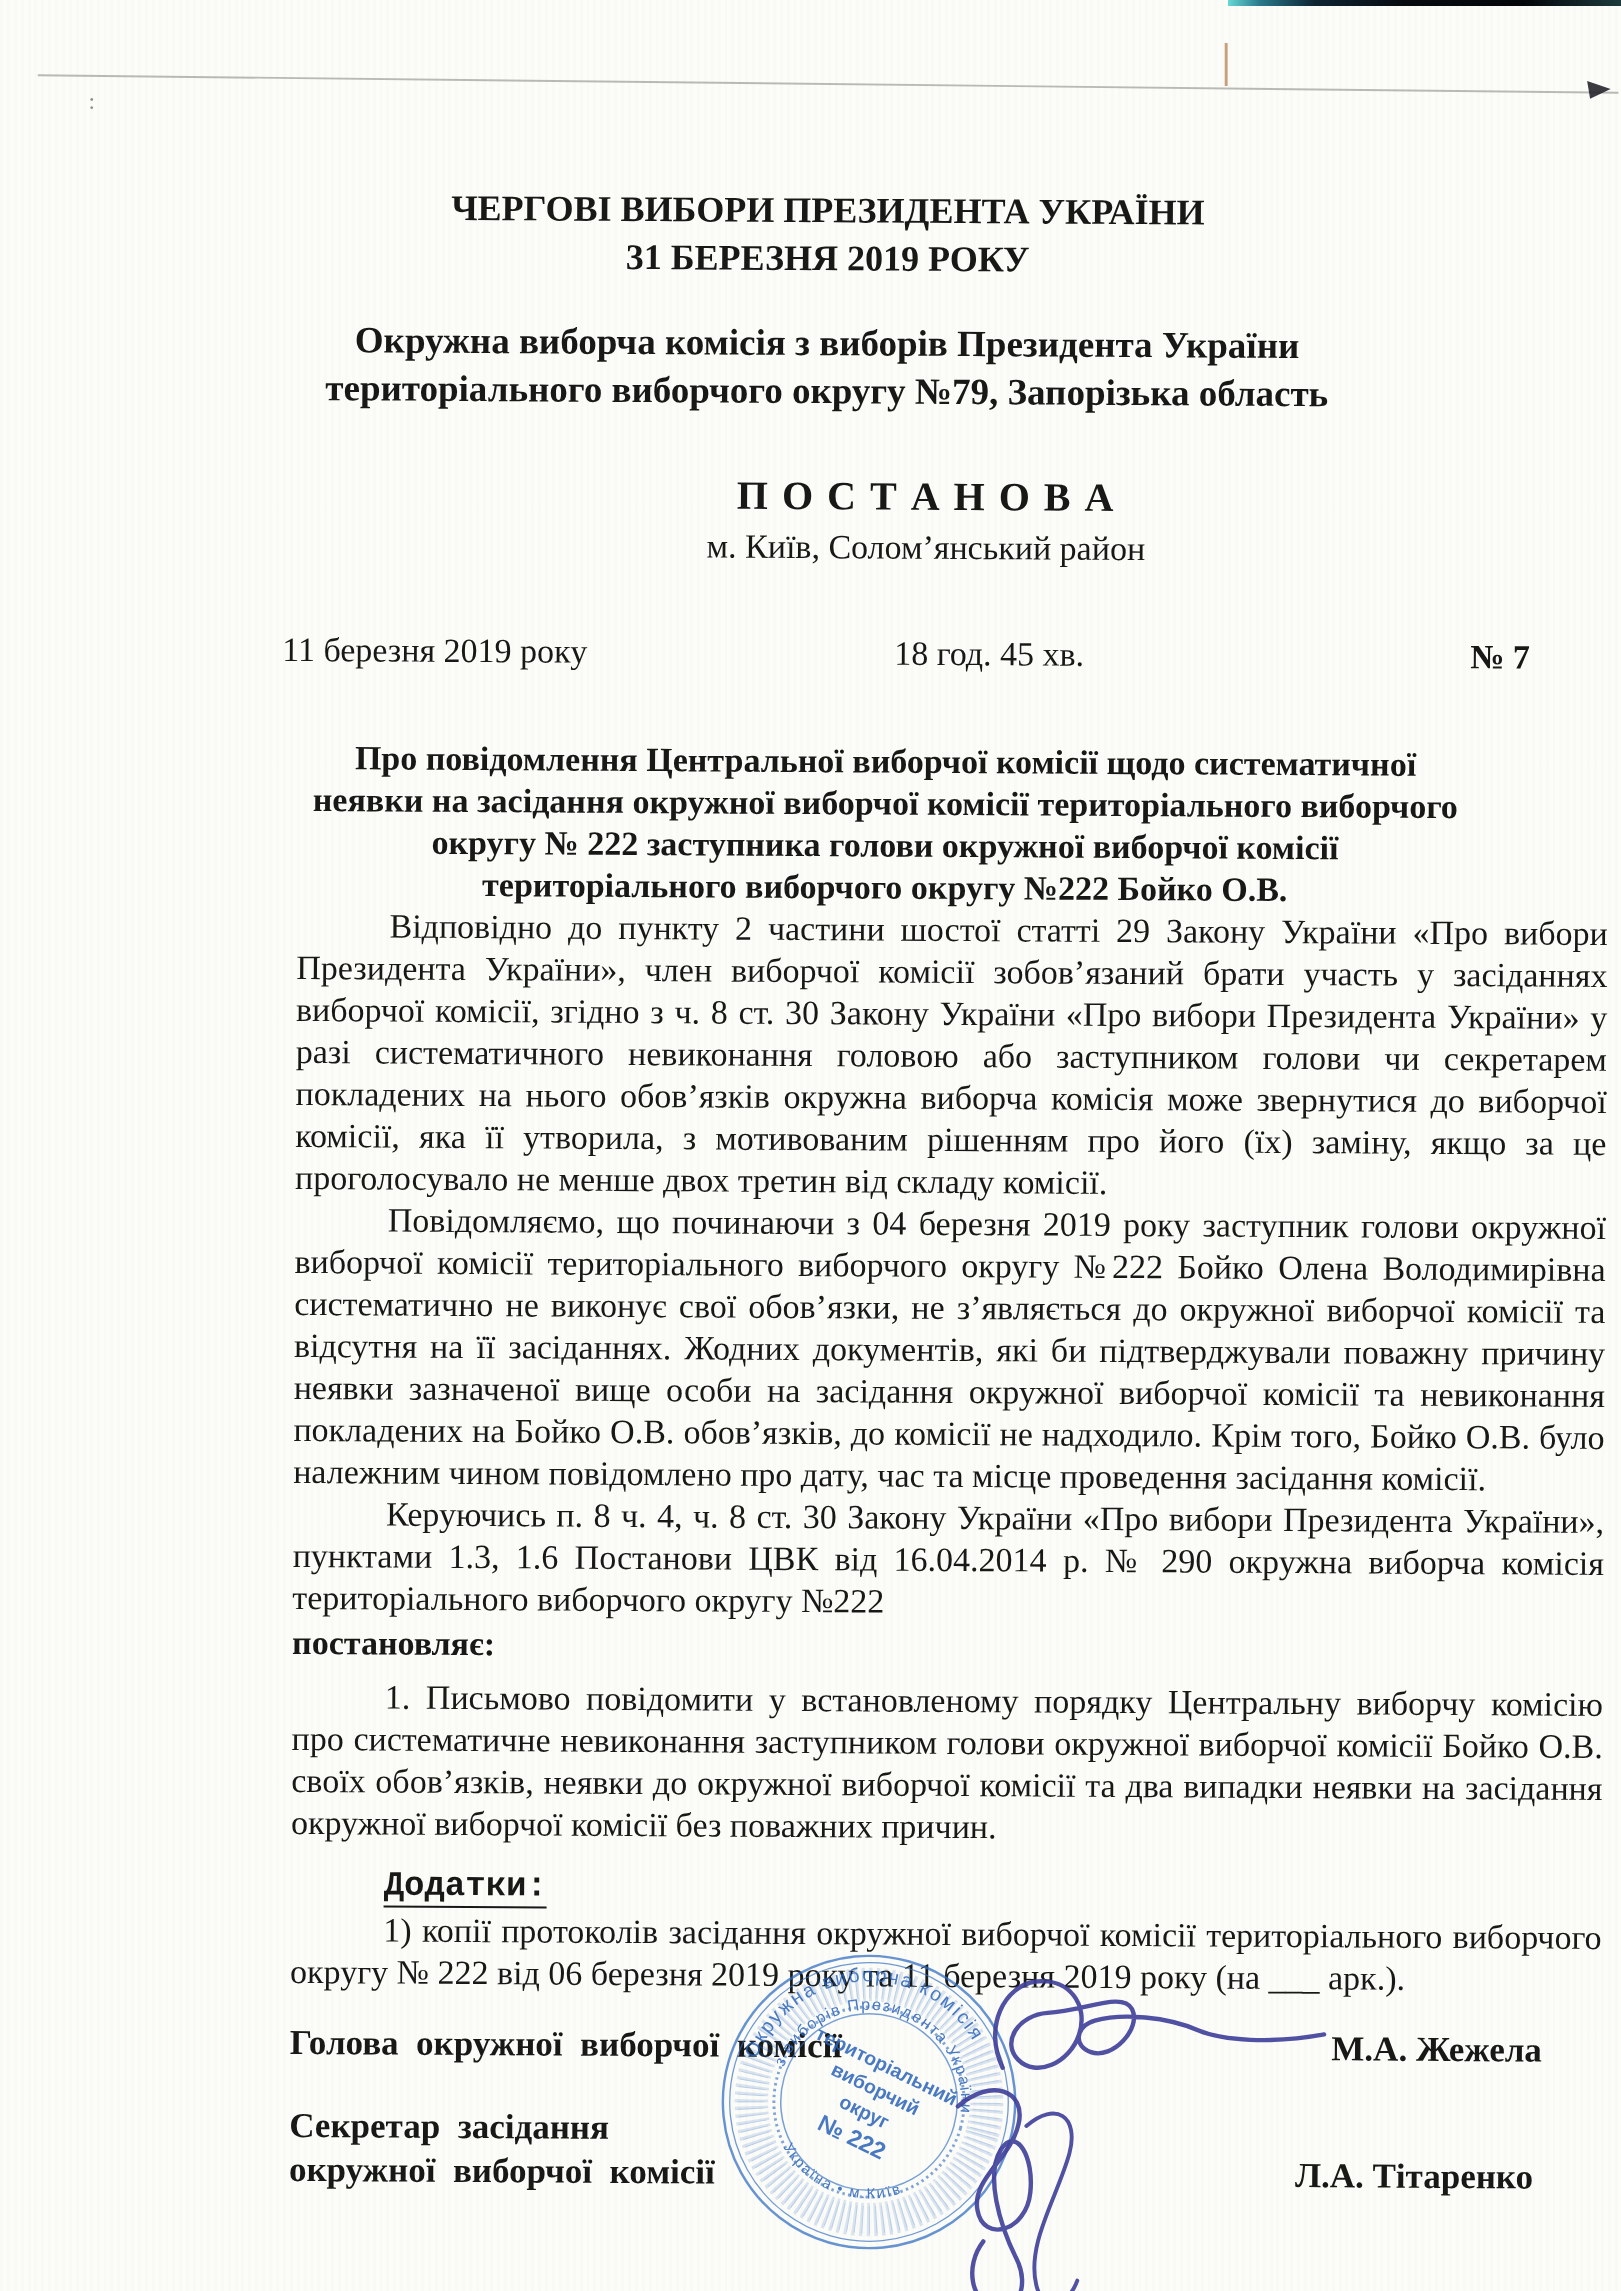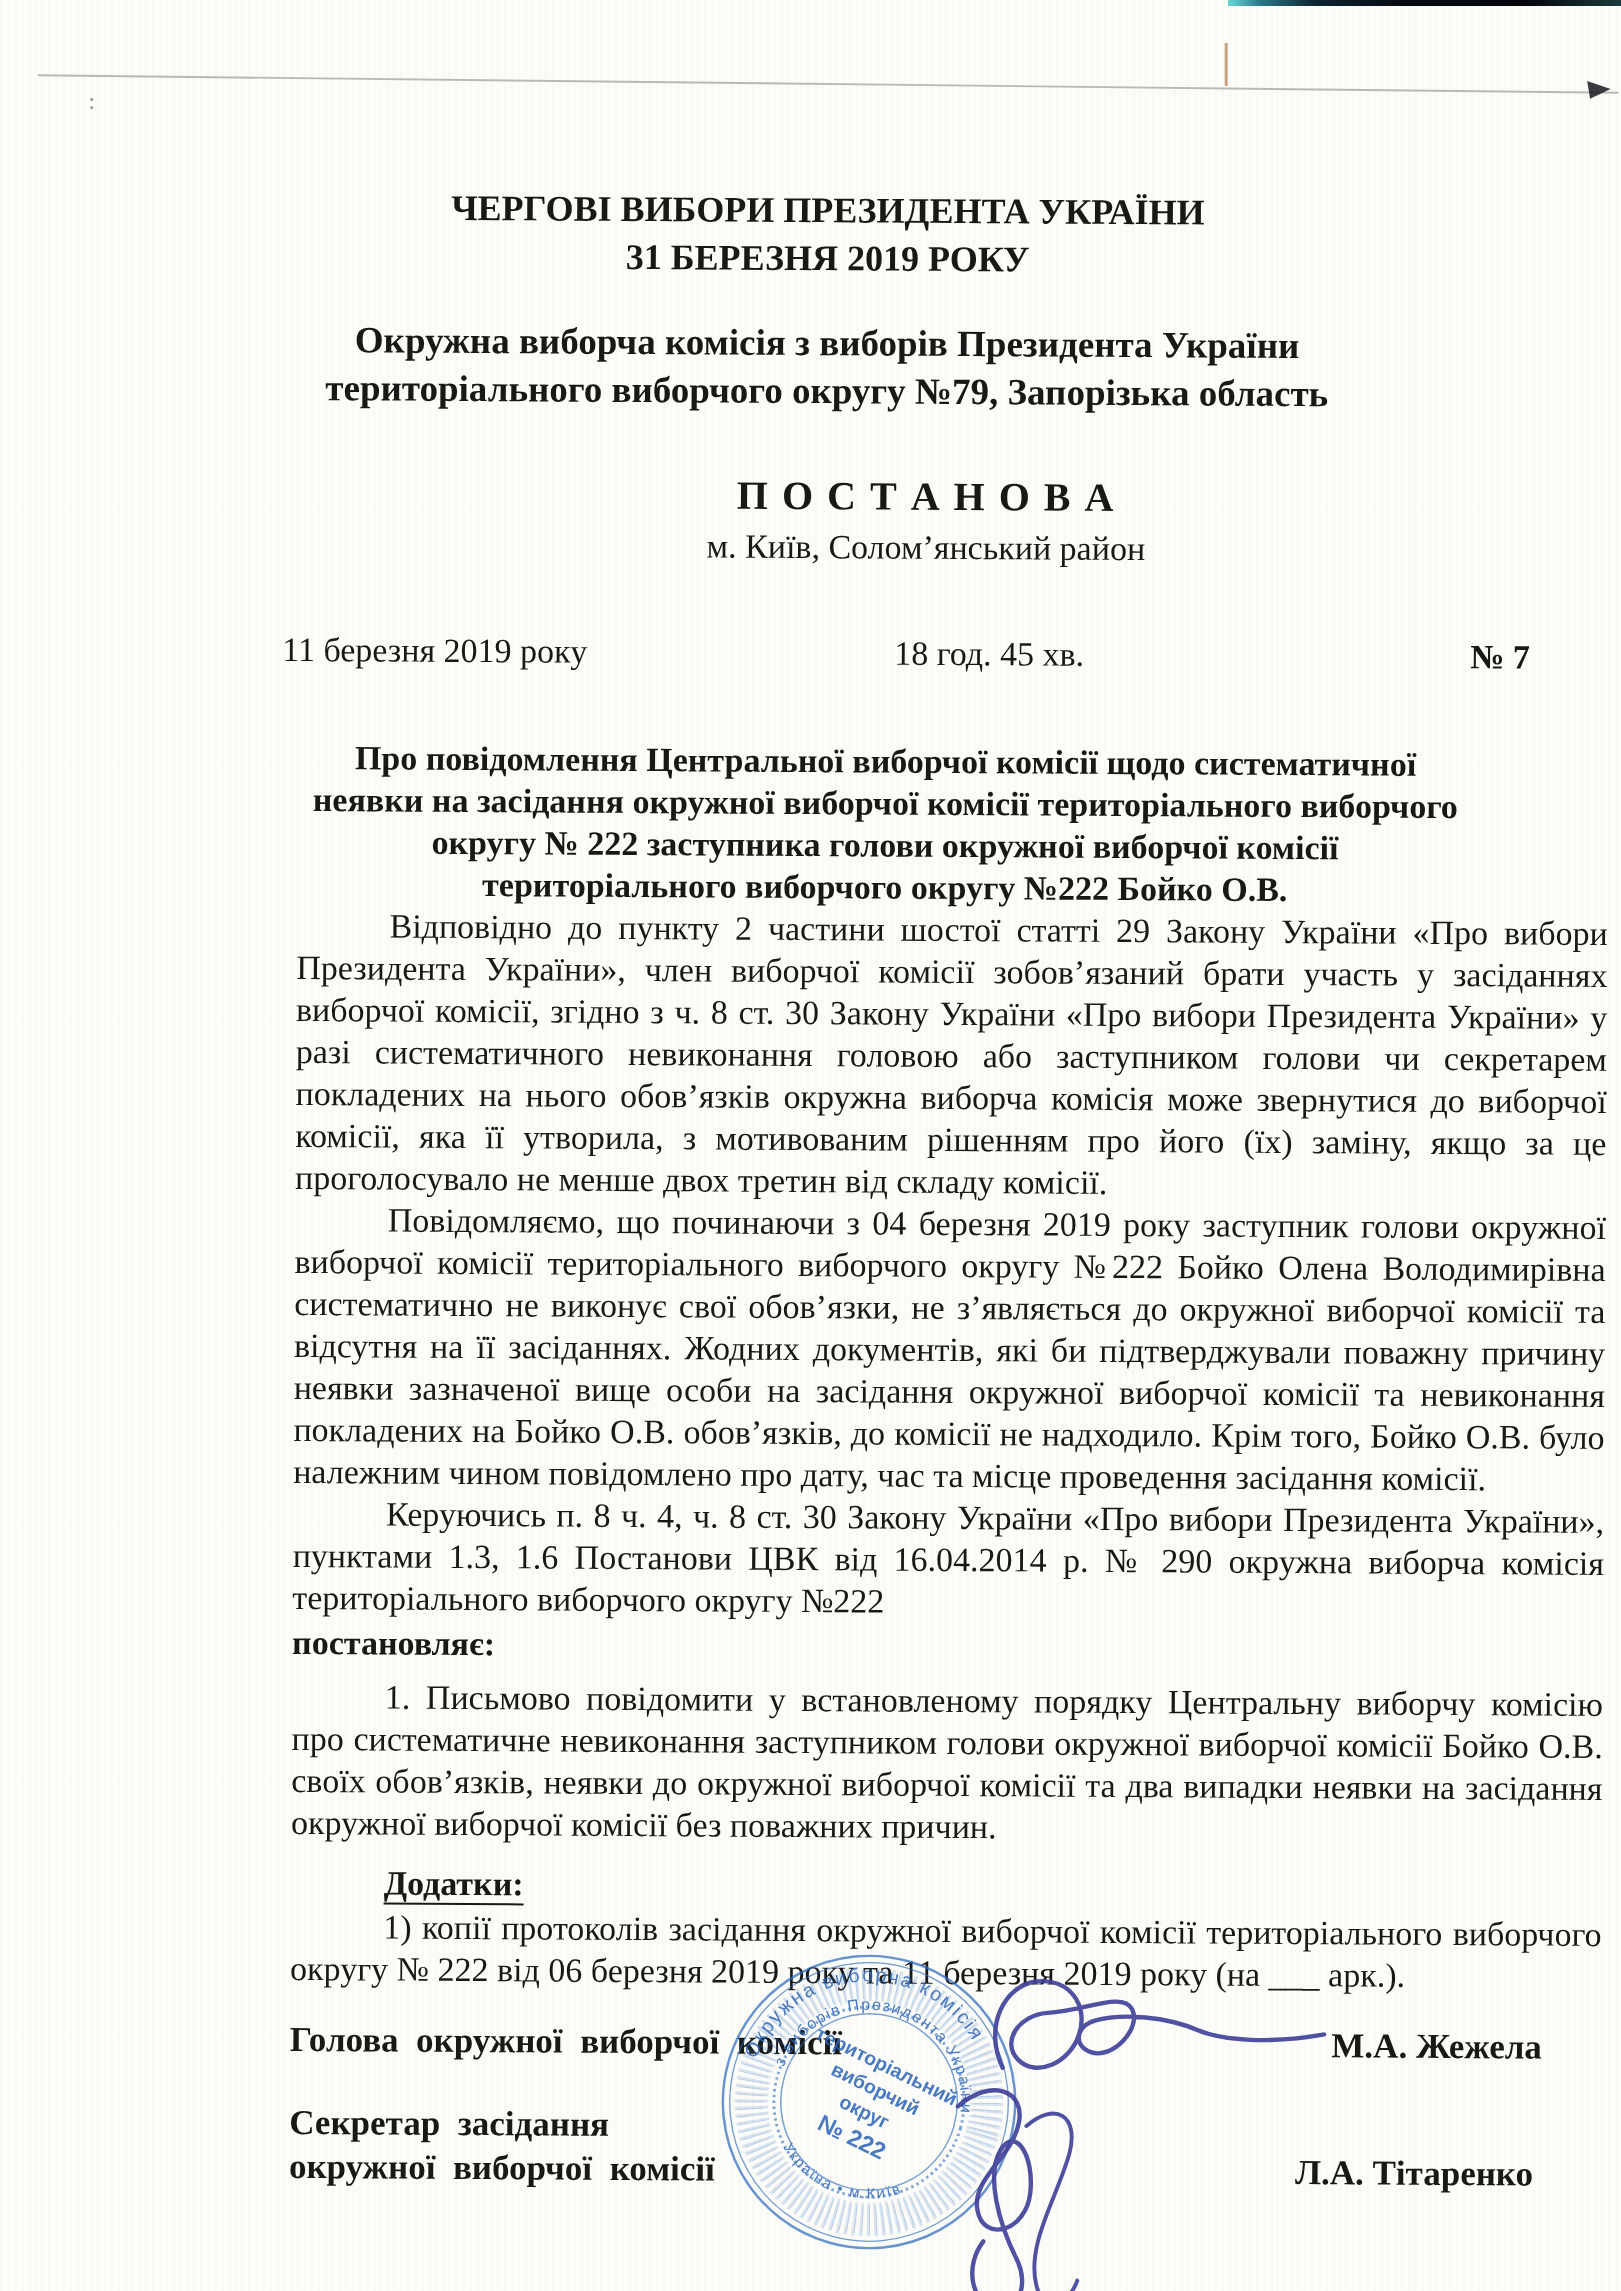--- a/index.html
+++ b/index.html
@@ -17,21 +17,21 @@
   .meta-row{position:relative;height:43px;margin-top:66px;font-size:34px;}
   .meta-date{position:absolute;left:285px;}
   .meta-time{position:absolute;left:897px;}
   .meta-num{position:absolute;left:1473px;font-weight:bold;}
   .title{margin:63px 0 0 157px;text-align:center;font-weight:bold;font-size:34px;line-height:42px;}
   .bodywrap{margin:0 8.8px 0 301px;font-size:34px;line-height:42px;text-align:justify;}
   .par{margin:0;text-indent:93px;}
   .resolves{margin-top:2px;font-weight:bold;line-height:43px;}
   .item{margin-top:11.8px;}
   .attach-label{margin:17.6px 0 0 93px;font-weight:bold;line-height:43px;text-align:left;}
-  .u{border-bottom:2.9px solid #181816;padding-bottom:1px;}
+  .u{border-bottom:2.9px solid #181816;padding-bottom:1px;font-family:Liberation Mono, monospace;}
   .attach-item{margin-top:2px;}
   .sig-row{display:flex;font-weight:bold;font-size:35px;line-height:44px;text-align:left;}
   .sig-row1{margin-top:27.4px;}
   .sig-row2{margin-top:39px;}
   .sig-role{word-spacing:8.8px;}
   .sig-name{margin-left:auto;white-space:nowrap;}
   .sig-name1{margin-right:59px;}
   .sig-name2{margin-right:67px;align-self:flex-end;}
   .artifact-layer{position:absolute;top:0;left:0;pointer-events:none;}
   .top-strip{position:absolute;top:0;left:1228px;width:393px;height:5.9px;

